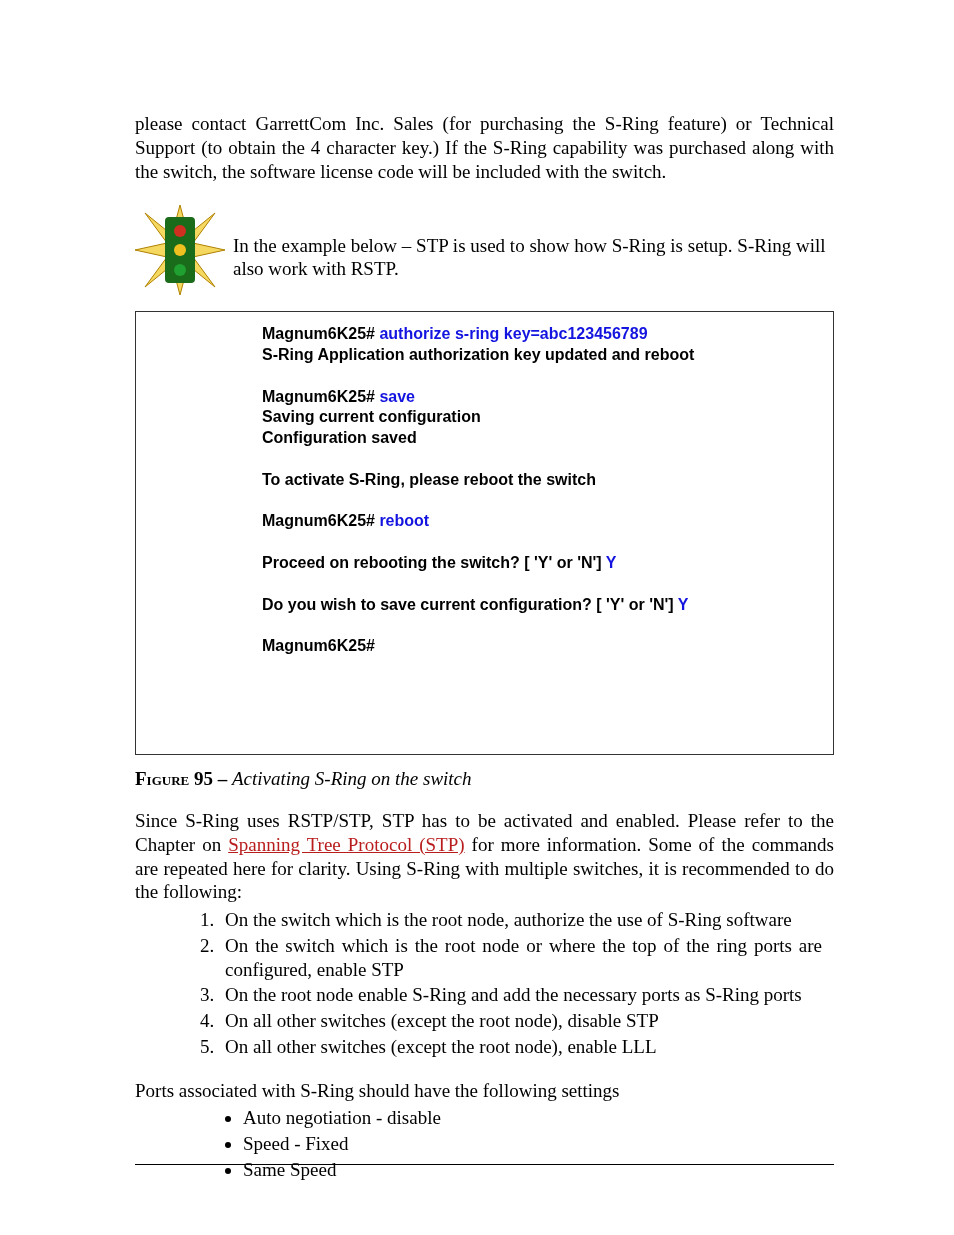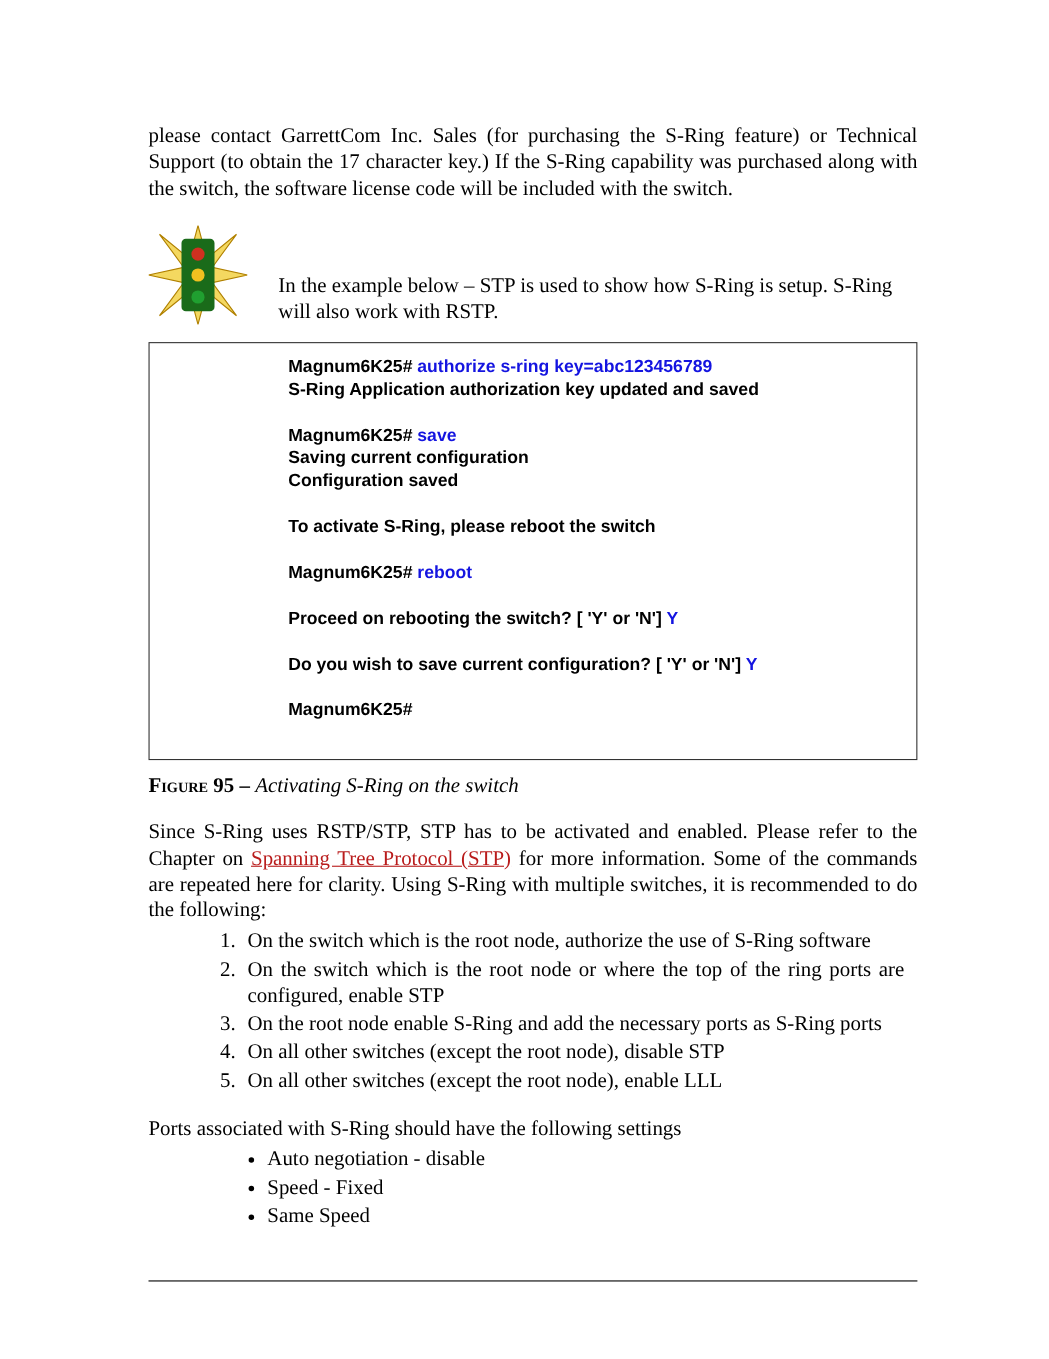--- a/index.html
+++ b/index.html
@@ -17,23 +17,23 @@
     font-size: 19px;
     line-height: 1.25;
   }
   .justify { text-align: justify; }
   .syntax-line { margin-top: 18px; }
   .italic { font-style: italic; }
   .bold   { font-weight: bold; }
 
   .icon-row {
     display: flex;
-    align-items: flex-end;
+    align-items: center;
     margin-top: 22px;
-    gap: 28px;
+    gap: 8px;
   }
   .traffic-icon {
     width: 90px;
     height: 90px;
     position: relative;
     flex-shrink: 0;
   }
   .burst {
     position: absolute;
     inset: 0;
@@ -58,21 +58,21 @@
 
   .terminal {
     border: 1px solid #333;
     margin-top: 16px;
     box-sizing: border-box;
     padding: 12px 20px 30px 126px;
     font-family: "Comic Sans MS", "Comic Sans", cursive, sans-serif;
     font-weight: bold;
     font-size: 16px;
     line-height: 1.3;
-    height: 380px;
+    height: 444px;
     color: #000;
   }
   .term-line { white-space: pre; }
   .cmd { color: #1414e0; } 
 
   .figcaption { margin-top: 12px; }
   .smallcaps { font-variant: small-caps; font-weight: bold; }
 
   .after-fig { margin-top: 18px; }
   .link { color: #b91c1c; text-decoration: underline; }
@@ -97,40 +97,40 @@
     left: 135px; right: 120px;
     bottom: 70px;
     border-top: 1.5px solid #000;
   }
 </style>
 </head>
 <body>
 
 <div class="page">
 
-  <div class="justify">please contact GarrettCom Inc. Sales (for purchasing the S-Ring feature) or Technical Support (to obtain the 17 character key.) If the S-Ring capability was purchased along with the switch, the software license code will be included with the switch.</div>
+  <div class="justify">please contact GarrettCom Inc. Sales (for purchasing the S-Ring feature) or Technical Support (to obtain the 4 character key.) If the S-Ring capability was purchased along with the switch, the software license code will be included with the switch.</div>
 
 
   <div class="icon-row">
     <div class="traffic-icon">
       <svg class="burst" viewBox="0 0 90 90">
         <polygon points="45,0 53,30 80,8 58,38 90,45 58,52 80,82 53,60 45,90 37,60 10,82 32,52 0,45 32,38 10,8 37,30" fill="#f4d860" stroke="#b08000" stroke-width="1"></polygon>
       </svg>
       <div class="traffic-box">
         <div class="light red"></div>
         <div class="light yellow"></div>
         <div class="light green"></div>
       </div>
     </div>
     <div style="flex:1; padding-top:14px;">In the example below – STP is used to show how S-Ring is setup. S-Ring will also work with RSTP.</div>
   </div>
 
   <div class="terminal">
     <div class="term-line"><span>Magnum6K25# </span><span class="cmd">authorize s-ring key=abc123456789</span></div>
-    <div class="term-line">S-Ring Application authorization key updated and saved</div>
+    <div class="term-line">S-Ring Application authorization key updated and reboot</div>
     <div class="term-line">&nbsp;</div>
     <div class="term-line"><span>Magnum6K25# </span><span class="cmd">save</span></div>
     <div class="term-line">Saving current configuration</div>
     <div class="term-line">Configuration saved</div>
     <div class="term-line">&nbsp;</div>
     <div class="term-line">To activate S-Ring, please reboot the switch</div>
     <div class="term-line">&nbsp;</div>
     <div class="term-line"><span>Magnum6K25# </span><span class="cmd">reboot</span></div>
     <div class="term-line">&nbsp;</div>
     <div class="term-line"><span>Proceed on rebooting the switch? [ 'Y' or 'N'] </span><span class="cmd">Y</span></div>

